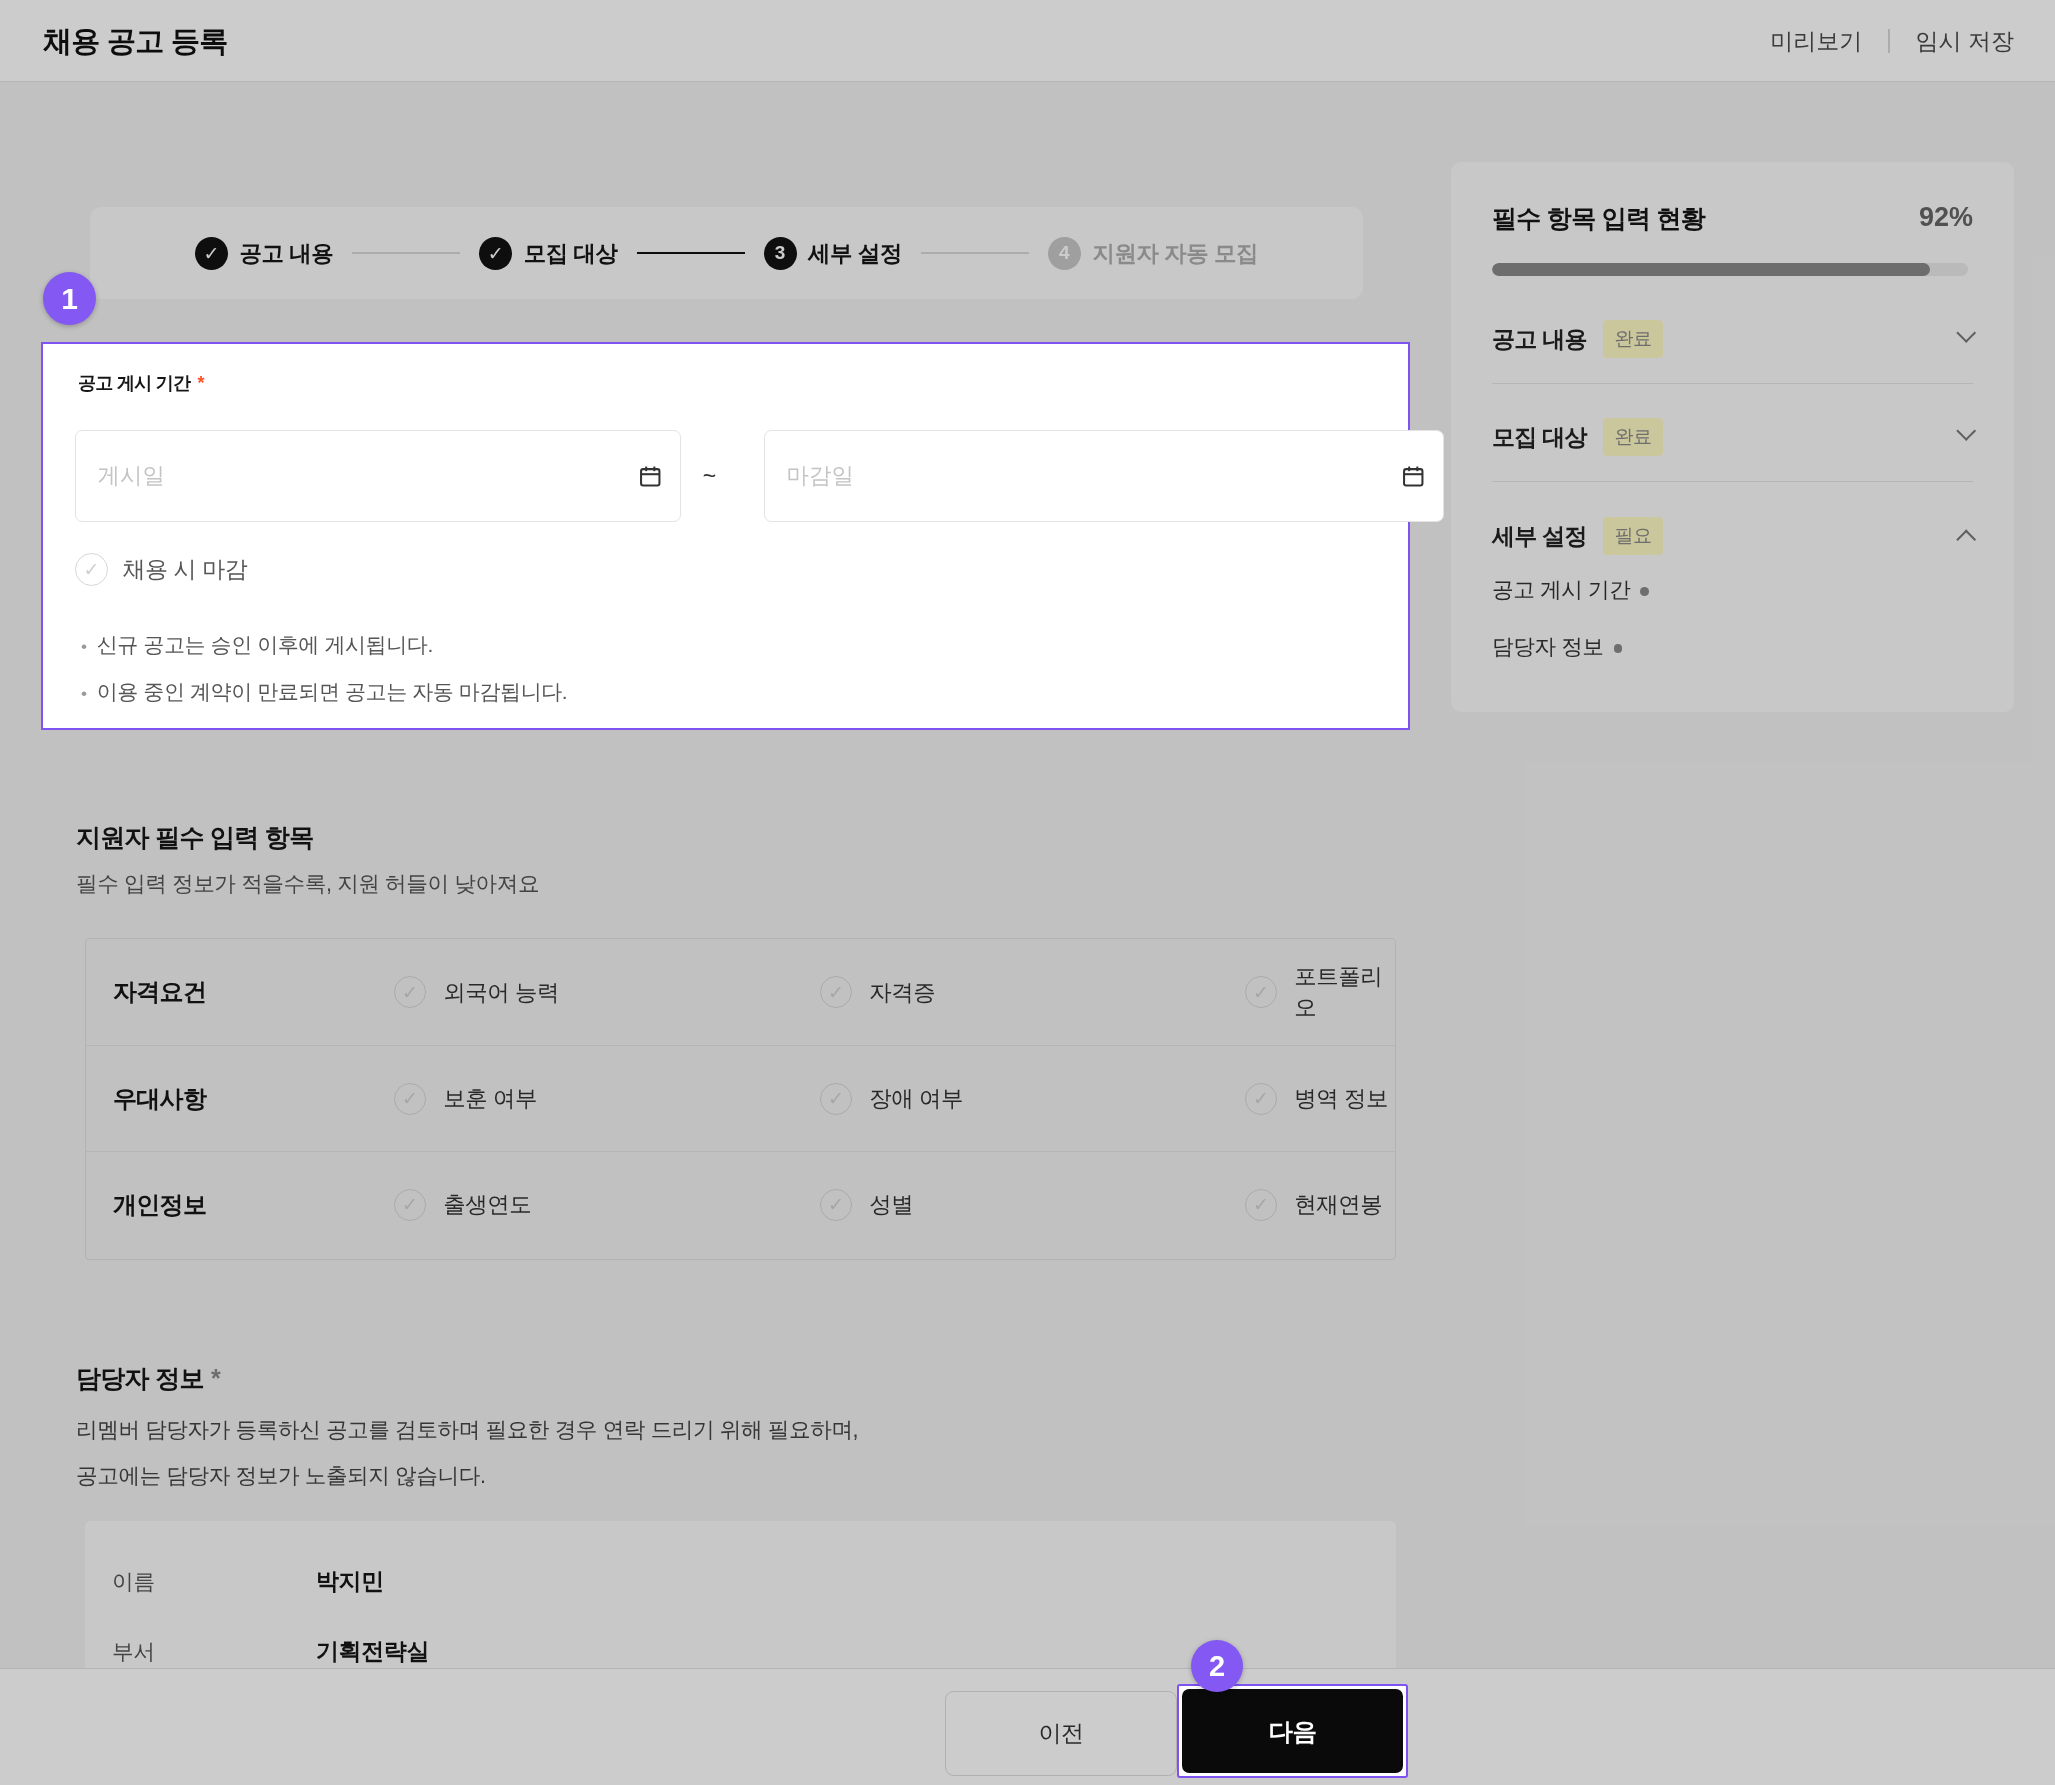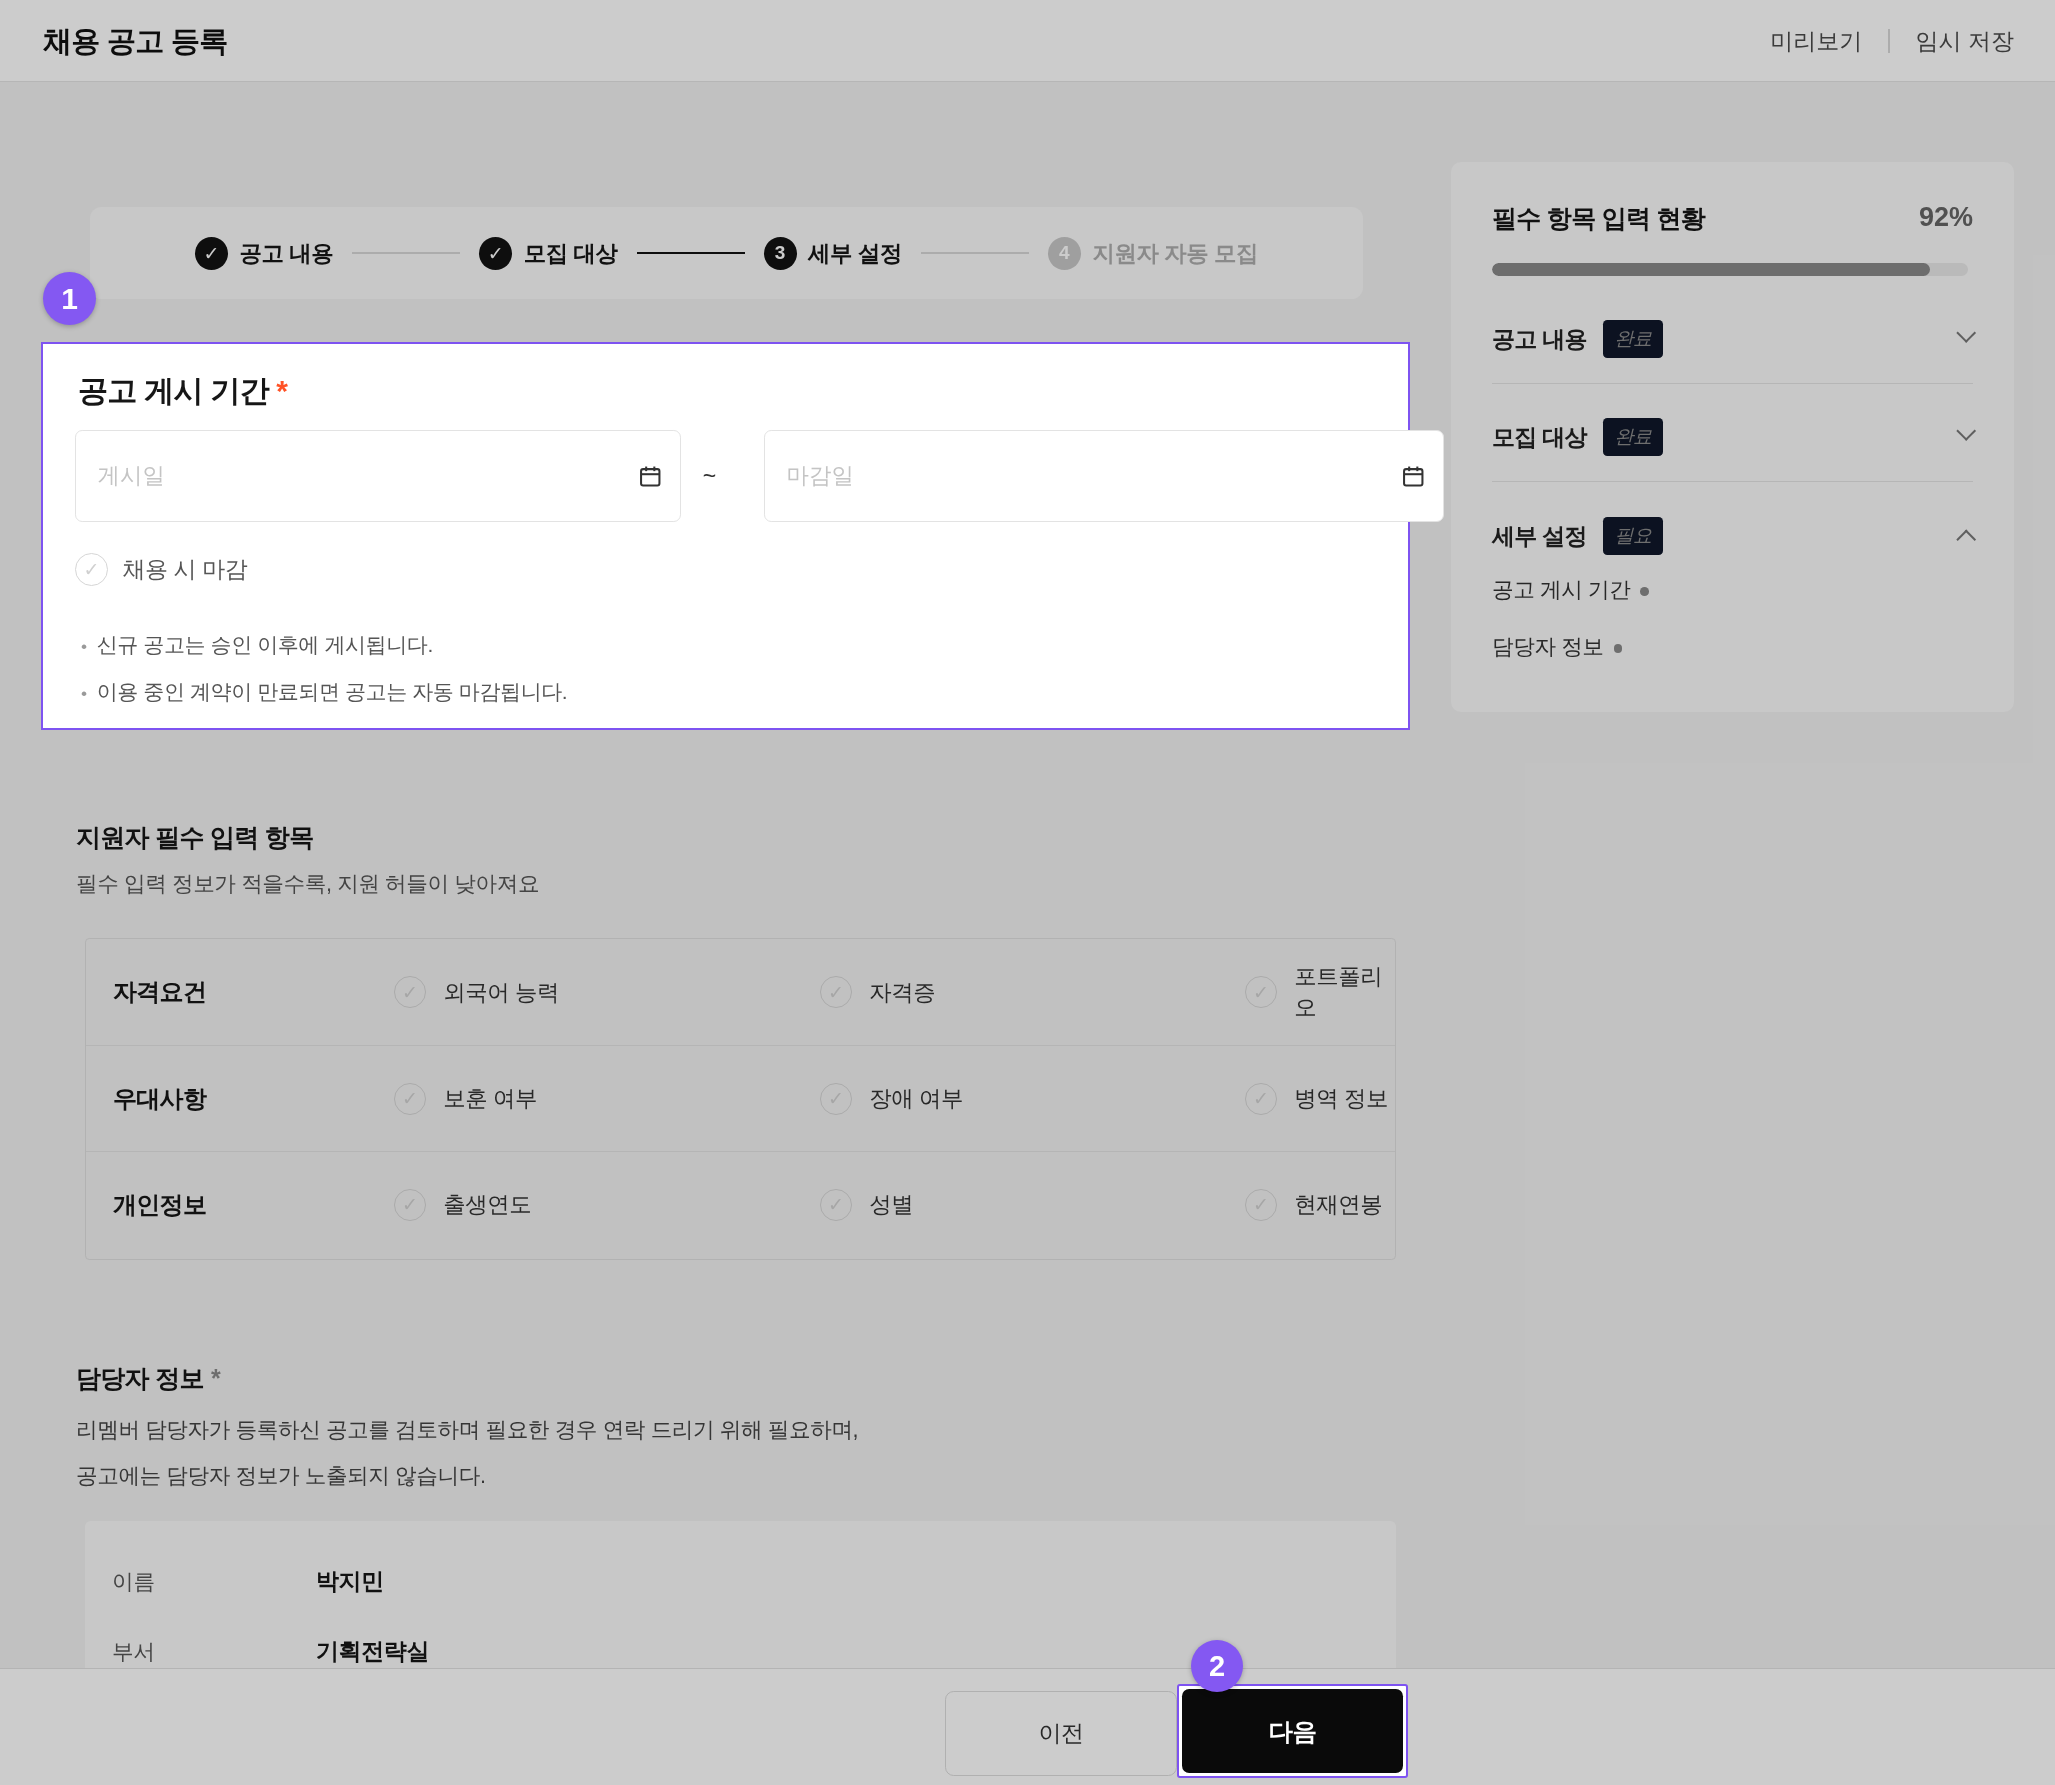--- a/index.html
+++ b/index.html
@@ -27,21 +27,21 @@
   .step.upcoming .step-label { color:#ADADAD; }
   .conn { width:108px; height:1.4px; background:#D8D8D8; }
   .conn.done { height:2.9px; background:#121212; }
 
   
   .dim { position:absolute; inset:0; background:rgba(0,0,0,0.2); z-index:15; }
 
   
   .period-box { position:absolute; left:41px; top:342px; width:1369px; height:388px; background:#FFFFFF;
                 border:2.9px solid #7E53F1; z-index:20; }
-  .section-title { font-size:30px; font-weight:bold; color:#161616; letter-spacing:-0.7px; }
+  .section-title { font-size:18px; font-weight:bold; color:#161616; letter-spacing:-0.7px; }
   .req-star { color:#FF5226; font-weight:bold; margin-left:7.2px; }
   .period-title { position:absolute; left:35px; top:27px; }
   .date-input-wrap { position:absolute; top:86px; height:92px; }
   .date-input-wrap.start { left:32px; width:606px; }
   .date-input-wrap.end { left:721px; width:680px; }
   .date-input { width:100%; height:100%; border:1.4px solid #E3E3E3; border-radius:7.2px; background:#fff;
                 font-size:22.4px; color:#333; padding:0 65px 0 21.6px; outline:none;
                 font-family:"Liberation Sans","DejaVu Sans",sans-serif; }
   .date-input::placeholder { color:#C4C4C4; }
   .cal-icon { position:absolute; right:19px; top:34px; width:24.5px; height:24.5px; pointer-events:none; }
@@ -99,21 +99,21 @@
               cursor:pointer; letter-spacing:-0.4px; }
 
   
   .sidebar { position:absolute; left:1451px; top:162px; width:563px; height:550px; background:#FAFAFA; border-radius:10px; }
   .sb-title { position:absolute; left:41px; top:40px; font-size:25px; font-weight:bold; color:#161616; letter-spacing:-0.7px; }
   .sb-percent { position:absolute; right:41px; top:40px; font-size:27px; font-weight:bold; color:#666; }
   .sb-progress { position:absolute; left:41px; top:101px; width:476px; height:13px; border-radius:6.5px; background:#E9E9E9; overflow:hidden; }
   .sb-progress-fill { height:100%; border-radius:6.5px; background:#898989; }
   .sb-row { position:absolute; left:41px; right:41px; height:46px; display:flex; align-items:center; gap:16px; cursor:pointer; }
   .sb-row-label { font-size:23px; font-weight:bold; color:#222; letter-spacing:-0.7px; }
-  .sb-badge { background:#0f172a; border-radius:4.3px; padding:5.8px 11.5px; font-size:19px; color:#8A8A8A; letter-spacing:-0.4px;font-style:italic; }
+  .sb-badge { background:#fef9c3; border-radius:4.3px; padding:5.8px 11.5px; font-size:19px; color:#8A8A8A; letter-spacing:-0.4px; }
   .sb-row-0 { top:154px; } .sb-row-1 { top:252px; } .sb-row-2 { top:351px; }
   .sb-div { position:absolute; left:41px; right:41px; height:1.4px; background:#E4E4E4; }
   .sb-div-0 { top:221px; } .sb-div-1 { top:319px; }
   .chevron { position:absolute; right:0; width:14.4px; height:14.4px; border-right:2.2px solid #777; border-bottom:2.2px solid #777; }
   .chevron.down { transform:rotate(45deg); top:10px; }
   .chevron.up { transform:rotate(225deg); top:19px; }
   .sb-subitem { position:absolute; left:41px; display:flex; align-items:center; gap:10px; cursor:pointer; }
   .sb-subitem-label { font-size:21.6px; color:#333; letter-spacing:-0.4px; }
   .sb-sub-0 { top:413px; } .sb-sub-1 { top:470px; }
   .req-dot { width:8.7px; height:8.7px; border-radius:50%; background:#8A8A8A; margin-top:4.3px; }

